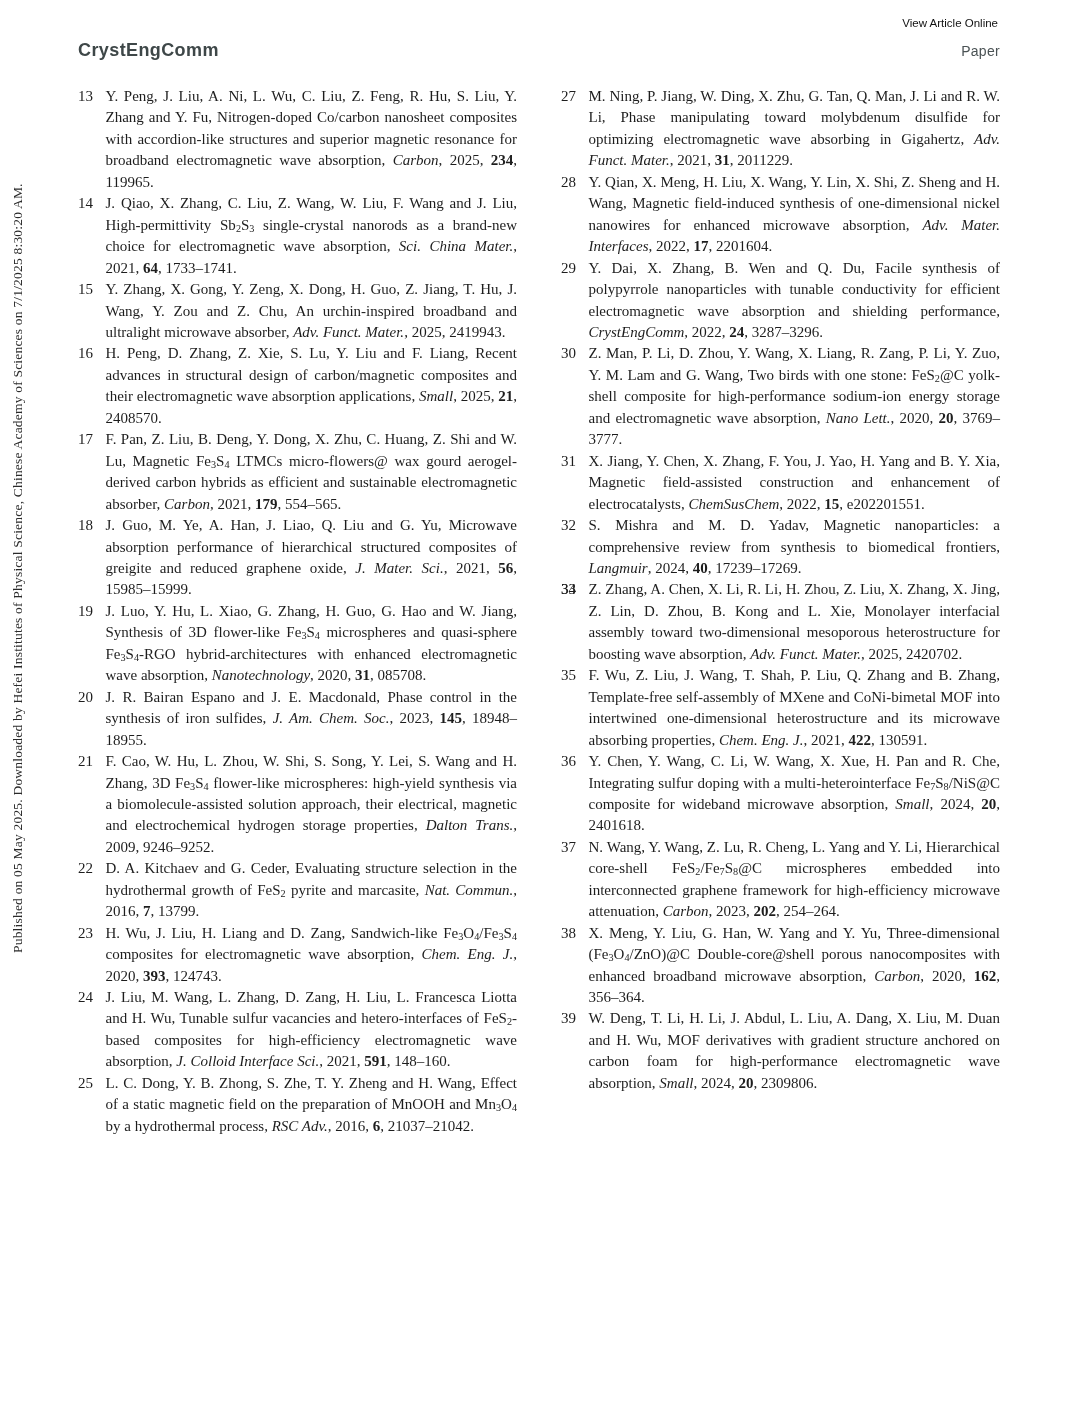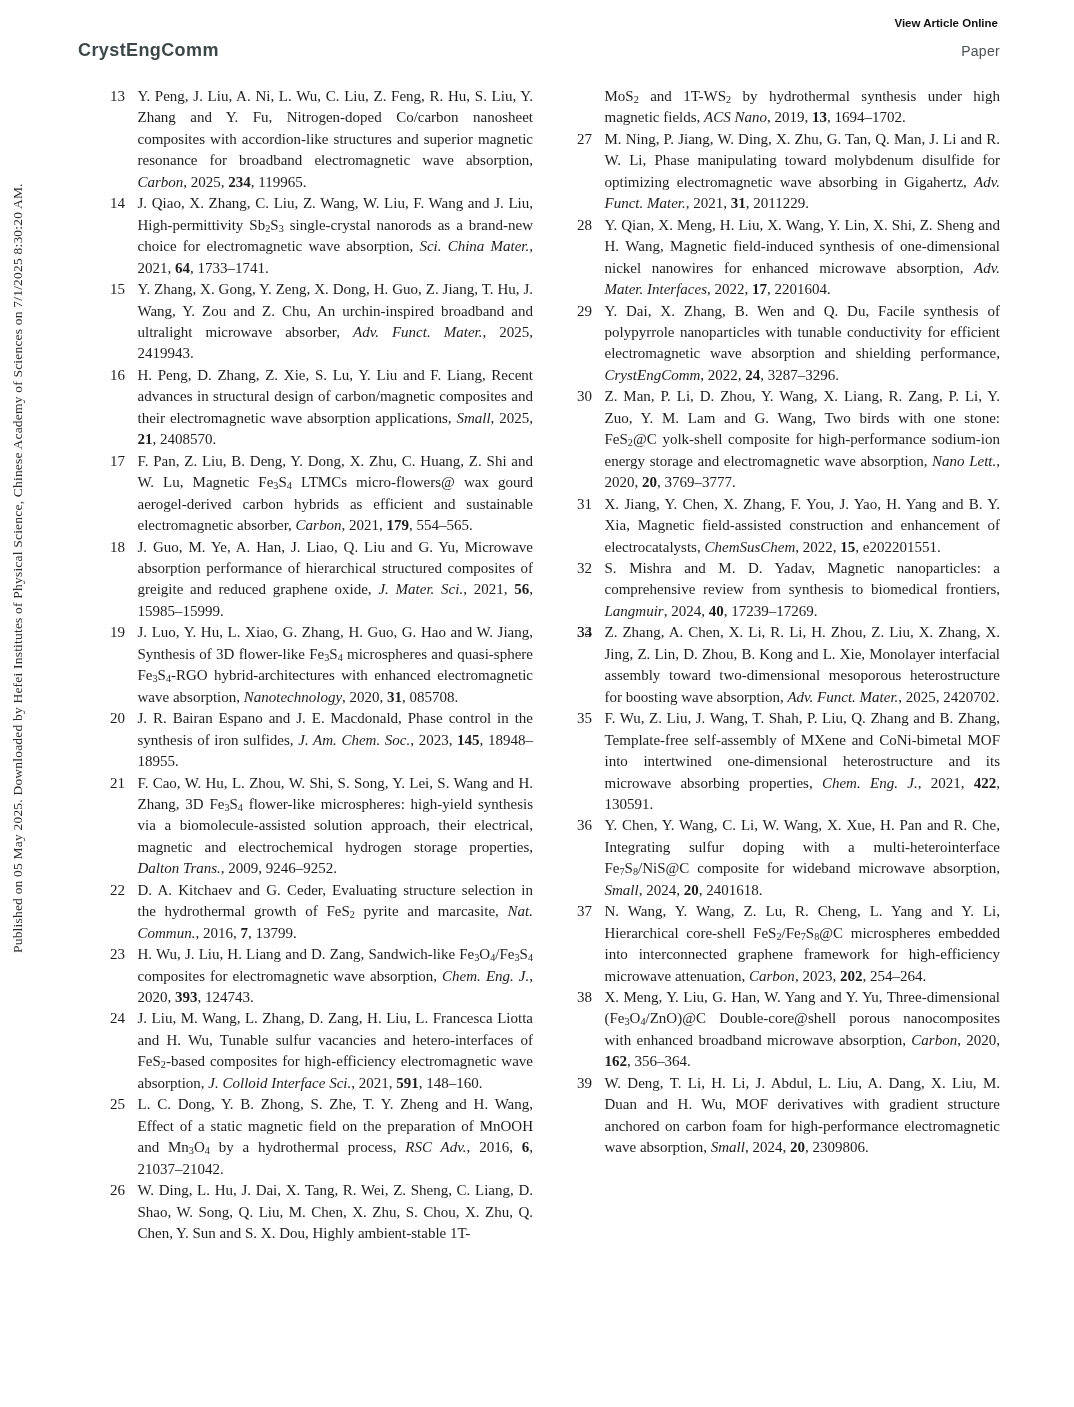--- a/index.html
+++ b/index.html
@@ -9,32 +9,32 @@
   }
   .watermark{
     position:absolute;top:953px;left:10px;
     transform:rotate(-90deg);transform-origin:0 0;
     white-space:nowrap;font-size:13.5px;color:#2a2a2a;
     font-family:"Liberation Serif",serif;letter-spacing:.2px;
   }
   .view-online{
     position:absolute;top:17px;right:76px;
     font-family:"Liberation Sans",sans-serif;
-    font-size:11.5px;font-weight:bold;color:#111;
+    font-size:11.5px;font-weight:normal;color:#111;
   }
   .header-row{
     position:absolute;top:40px;left:78px;right:74px;
     display:flex;justify-content:space-between;align-items:baseline;
     font-family:"Liberation Sans",sans-serif;
   }
   .journal-title{font-size:18px;font-weight:600;color:#3e4748;letter-spacing:.4px;}
   .article-type{font-size:14px;font-weight:500;color:#4a5254;letter-spacing:.3px;}
   .columns{
     position:absolute;top:86px;left:78px;right:74px;
-    display:flex;gap:44px;margin-left:32px;
+    display:flex;gap:44px;
   }
   .col{flex:1;min-width:0;color:#1d1d1d;font-size:15px;line-height:21.45px;text-align:justify;}
   .ref{position:relative;padding-left:27.5px;}
   .ref-num{position:absolute;left:0;top:0;}
   .it{font-style:italic;}
   .bd{font-weight:bold;}
   .sb{font-size:68%;vertical-align:-0.18em;line-height:0;}
   .footer-row{
     position:absolute;top:1398px;left:78px;right:74px;
     display:flex;justify-content:space-between;align-items:baseline;
@@ -66,24 +66,22 @@
       <div class="ref"><span class="ref-num">16</span><span><span>H. Peng, D. Zhang, Z. Xie, S. Lu, Y. Liu and F. Liang, Recent advances in structural design of carbon/magnetic composites and their electromagnetic wave absorption applications, </span><span class="it">Small</span><span>, 2025, </span><span class="bd">21</span><span>, 2408570.</span></span></div>
       <div class="ref"><span class="ref-num">17</span><span><span>F. Pan, Z. Liu, B. Deng, Y. Dong, X. Zhu, C. Huang, Z. Shi and W. Lu, Magnetic Fe</span><span class="sb">3</span><span>S</span><span class="sb">4</span><span> LTMCs micro-flowers@ wax gourd aerogel-derived carbon hybrids as efficient and sustainable electromagnetic absorber, </span><span class="it">Carbon</span><span>, 2021, </span><span class="bd">179</span><span>, 554–565.</span></span></div>
       <div class="ref"><span class="ref-num">18</span><span><span>J. Guo, M. Ye, A. Han, J. Liao, Q. Liu and G. Yu, Microwave absorption performance of hierarchical structured composites of greigite and reduced graphene oxide, </span><span class="it">J. Mater. Sci.</span><span>, 2021, </span><span class="bd">56</span><span>, 15985–15999.</span></span></div>
       <div class="ref"><span class="ref-num">19</span><span><span>J. Luo, Y. Hu, L. Xiao, G. Zhang, H. Guo, G. Hao and W. Jiang, Synthesis of 3D flower-like Fe</span><span class="sb">3</span><span>S</span><span class="sb">4</span><span> microspheres and quasi-sphere Fe</span><span class="sb">3</span><span>S</span><span class="sb">4</span><span>-RGO hybrid-architectures with enhanced electromagnetic wave absorption, </span><span class="it">Nanotechnology</span><span>, 2020, </span><span class="bd">31</span><span>, 085708.</span></span></div>
       <div class="ref"><span class="ref-num">20</span><span><span>J. R. Bairan Espano and J. E. Macdonald, Phase control in the synthesis of iron sulfides, </span><span class="it">J. Am. Chem. Soc.</span><span>, 2023, </span><span class="bd">145</span><span>, 18948–18955.</span></span></div>
       <div class="ref"><span class="ref-num">21</span><span><span>F. Cao, W. Hu, L. Zhou, W. Shi, S. Song, Y. Lei, S. Wang and H. Zhang, 3D Fe</span><span class="sb">3</span><span>S</span><span class="sb">4</span><span> flower-like microspheres: high-yield synthesis via a biomolecule-assisted solution approach, their electrical, magnetic and electrochemical hydrogen storage properties, </span><span class="it">Dalton Trans.</span><span>, 2009, 9246–9252.</span></span></div>
       <div class="ref"><span class="ref-num">22</span><span><span>D. A. Kitchaev and G. Ceder, Evaluating structure selection in the hydrothermal growth of FeS</span><span class="sb">2</span><span> pyrite and marcasite, </span><span class="it">Nat. Commun.</span><span>, 2016, </span><span class="bd">7</span><span>, 13799.</span></span></div>
       <div class="ref"><span class="ref-num">23</span><span><span>H. Wu, J. Liu, H. Liang and D. Zang, Sandwich-like Fe</span><span class="sb">3</span><span>O</span><span class="sb">4</span><span>/Fe</span><span class="sb">3</span><span>S</span><span class="sb">4</span><span> composites for electromagnetic wave absorption, </span><span class="it">Chem. Eng. J.</span><span>, 2020, </span><span class="bd">393</span><span>, 124743.</span></span></div>
       <div class="ref"><span class="ref-num">24</span><span><span>J. Liu, M. Wang, L. Zhang, D. Zang, H. Liu, L. Francesca Liotta and H. Wu, Tunable sulfur vacancies and hetero-interfaces of FeS</span><span class="sb">2</span><span>-based composites for high-efficiency electromagnetic wave absorption, </span><span class="it">J. Colloid Interface Sci.</span><span>, 2021, </span><span class="bd">591</span><span>, 148–160.</span></span></div>
       <div class="ref"><span class="ref-num">25</span><span><span>L. C. Dong, Y. B. Zhong, S. Zhe, T. Y. Zheng and H. Wang, Effect of a static magnetic field on the preparation of MnOOH and Mn</span><span class="sb">3</span><span>O</span><span class="sb">4</span><span> by a hydrothermal process, </span><span class="it">RSC Adv.</span><span>, 2016, </span><span class="bd">6</span><span>, 21037–21042.</span></span></div>
-      <div class="ref"><span class="ref-num">26</span><span><span>W. Ding, L. Hu, J. Dai, X. Tang, R. Wei, Z. Sheng, C. Liang, D. Shao, W. Song, Q. Liu, M. Chen, X. Zhu, S. Chou, X. Zhu, Q. Chen, Y. Sun and S. X. Dou, Highly ambient-stable 1T-</span></span></div>
     </div>
   <div class="col">
-      <div class="ref"><span class="ref-num"></span><span><span>MoS</span><span class="sb">2</span><span> and 1T-WS</span><span class="sb">2</span><span> by hydrothermal synthesis under high magnetic fields, </span><span class="it">ACS Nano</span><span>, 2019, </span><span class="bd">13</span><span>, 1694–1702.</span></span></div>
       <div class="ref"><span class="ref-num">27</span><span><span>M. Ning, P. Jiang, W. Ding, X. Zhu, G. Tan, Q. Man, J. Li and R. W. Li, Phase manipulating toward molybdenum disulfide for optimizing electromagnetic wave absorbing in Gigahertz, </span><span class="it">Adv. Funct. Mater.</span><span>, 2021, </span><span class="bd">31</span><span>, 2011229.</span></span></div>
       <div class="ref"><span class="ref-num">28</span><span><span>Y. Qian, X. Meng, H. Liu, X. Wang, Y. Lin, X. Shi, Z. Sheng and H. Wang, Magnetic field-induced synthesis of one-dimensional nickel nanowires for enhanced microwave absorption, </span><span class="it">Adv. Mater. Interfaces</span><span>, 2022, </span><span class="bd">17</span><span>, 2201604.</span></span></div>
       <div class="ref"><span class="ref-num">29</span><span><span>Y. Dai, X. Zhang, B. Wen and Q. Du, Facile synthesis of polypyrrole nanoparticles with tunable conductivity for efficient electromagnetic wave absorption and shielding performance, </span><span class="it">CrystEngComm</span><span>, 2022, </span><span class="bd">24</span><span>, 3287–3296.</span></span></div>
       <div class="ref"><span class="ref-num">30</span><span><span>Z. Man, P. Li, D. Zhou, Y. Wang, X. Liang, R. Zang, P. Li, Y. Zuo, Y. M. Lam and G. Wang, Two birds with one stone: FeS</span><span class="sb">2</span><span>@C yolk-shell composite for high-performance sodium-ion energy storage and electromagnetic wave absorption, </span><span class="it">Nano Lett.</span><span>, 2020, </span><span class="bd">20</span><span>, 3769–3777.</span></span></div>
       <div class="ref"><span class="ref-num">31</span><span><span>X. Jiang, Y. Chen, X. Zhang, F. You, J. Yao, H. Yang and B. Y. Xia, Magnetic field-assisted construction and enhancement of electrocatalysts, </span><span class="it">ChemSusChem</span><span>, 2022, </span><span class="bd">15</span><span>, e202201551.</span></span></div>
       <div class="ref"><span class="ref-num">32</span><span><span>S. Mishra and M. D. Yadav, Magnetic nanoparticles: a comprehensive review from synthesis to biomedical frontiers, </span><span class="it">Langmuir</span><span>, 2024, </span><span class="bd">40</span><span>, 17239–17269.</span></span></div>
       <div class="ref"><span class="ref-num">33</span></div>
       <div class="ref"><span class="ref-num">34</span><span><span>Z. Zhang, A. Chen, X. Li, R. Li, H. Zhou, Z. Liu, X. Zhang, X. Jing, Z. Lin, D. Zhou, B. Kong and L. Xie, Monolayer interfacial assembly toward two-dimensional mesoporous heterostructure for boosting wave absorption, </span><span class="it">Adv. Funct. Mater.</span><span>, 2025, 2420702.</span></span></div>
       <div class="ref"><span class="ref-num">35</span><span><span>F. Wu, Z. Liu, J. Wang, T. Shah, P. Liu, Q. Zhang and B. Zhang, Template-free self-assembly of MXene and CoNi-bimetal MOF into intertwined one-dimensional heterostructure and its microwave absorbing properties, </span><span class="it">Chem. Eng. J.</span><span>, 2021, </span><span class="bd">422</span><span>, 130591.</span></span></div>
       <div class="ref"><span class="ref-num">36</span><span><span>Y. Chen, Y. Wang, C. Li, W. Wang, X. Xue, H. Pan and R. Che, Integrating sulfur doping with a multi-heterointerface Fe</span><span class="sb">7</span><span>S</span><span class="sb">8</span><span>/NiS@C composite for wideband microwave absorption, </span><span class="it">Small</span><span>, 2024, </span><span class="bd">20</span><span>, 2401618.</span></span></div>

